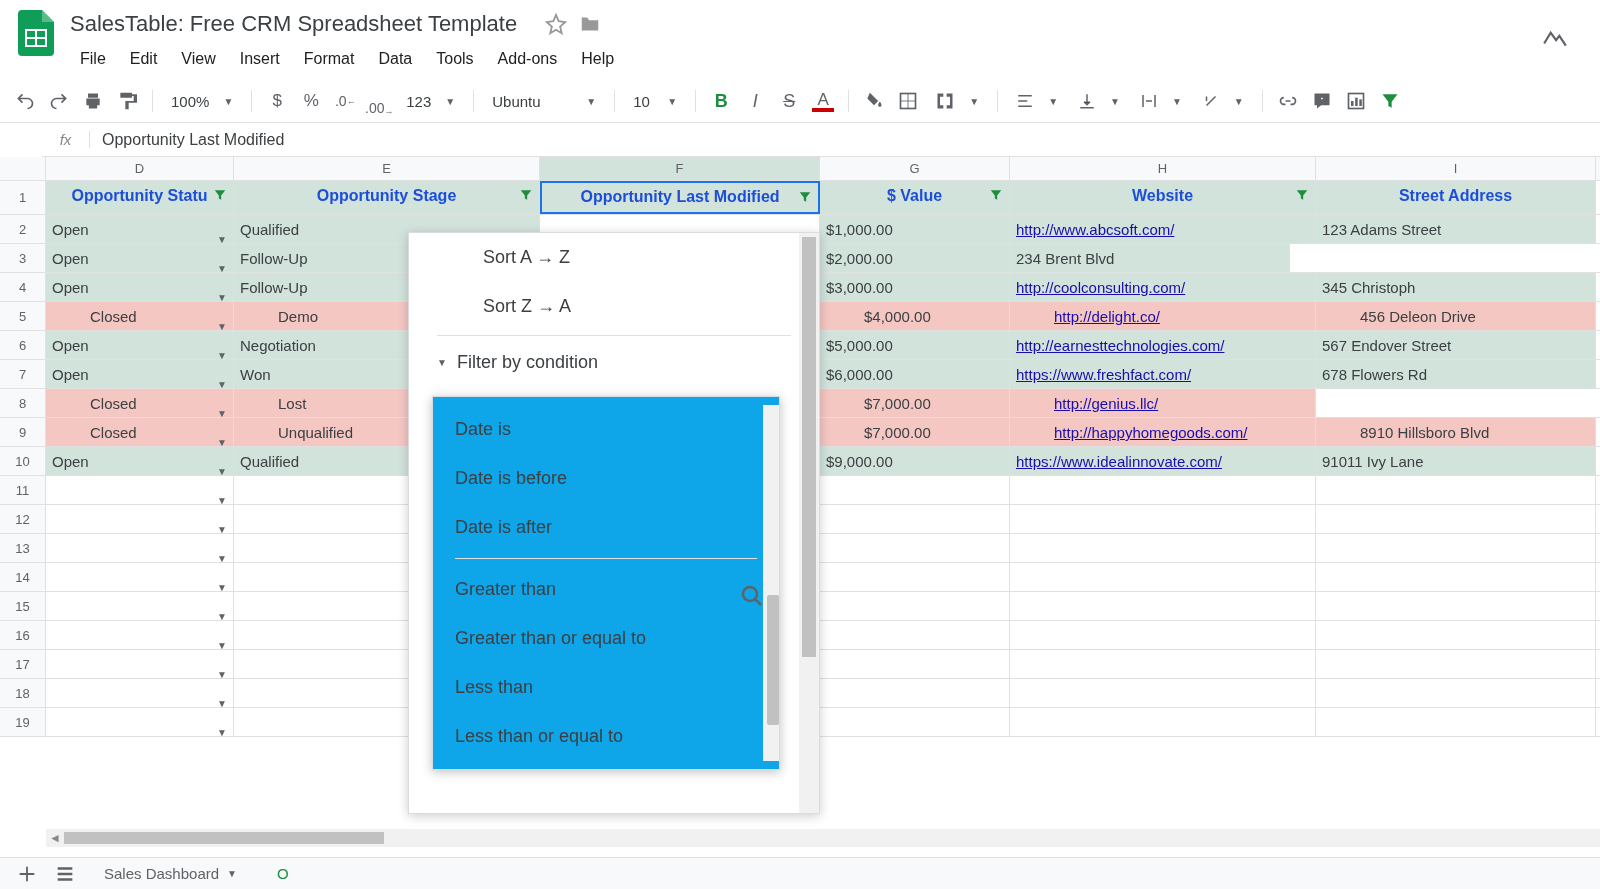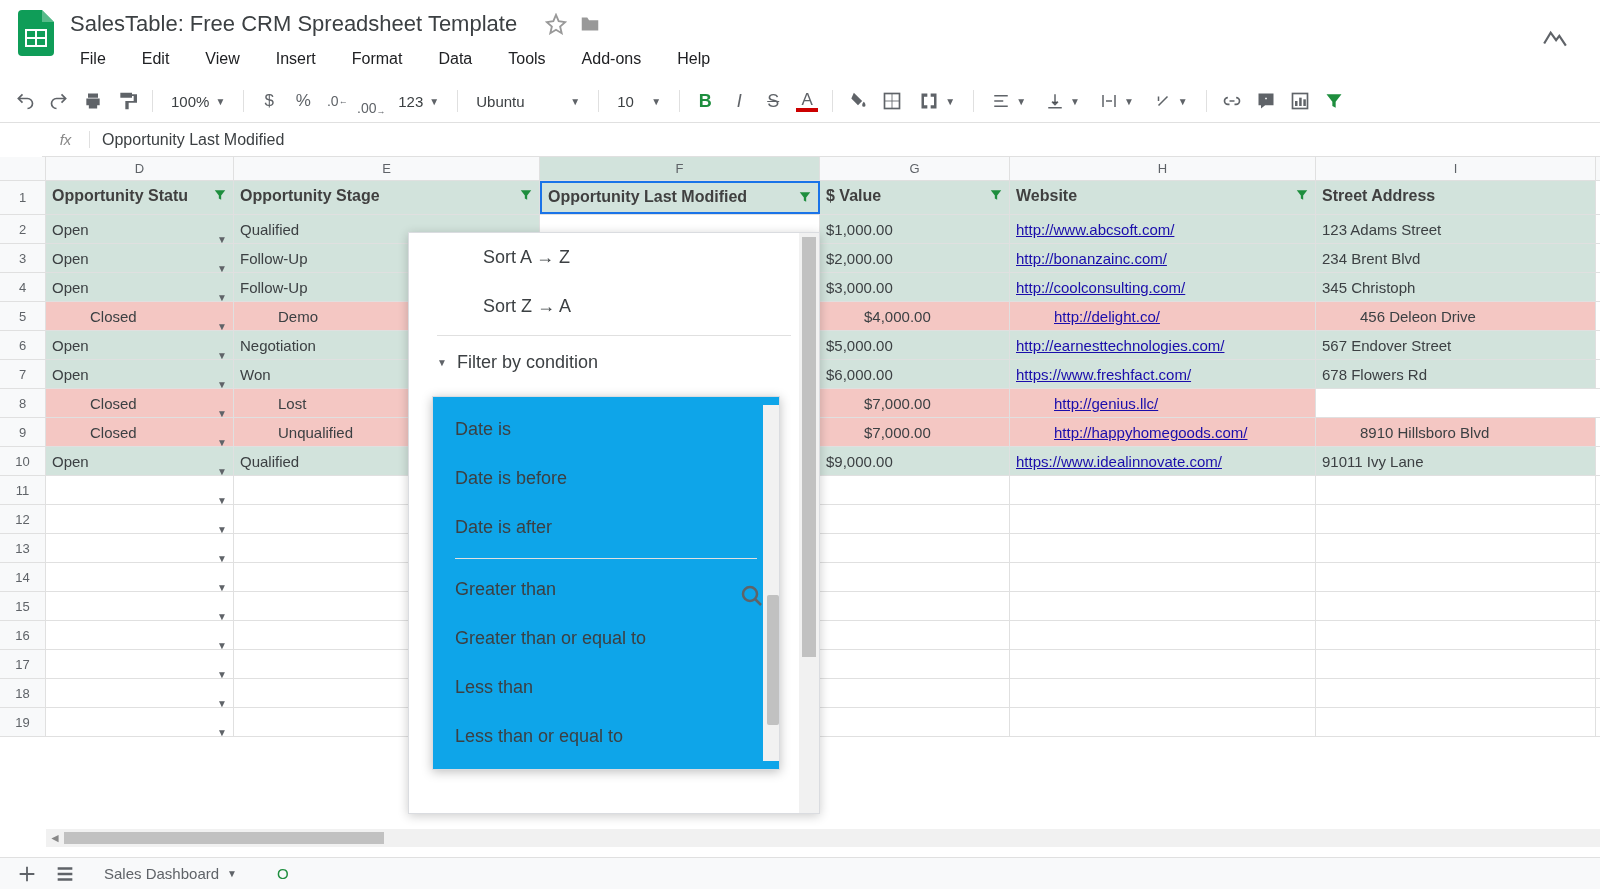--- a/index.html
+++ b/index.html
@@ -6,29 +6,29 @@
 body { font-family: Arial, sans-serif; background: #fff; color: #3c4043; overflow: hidden; width: 1600px; height: 889px; position: relative; }
 
 
 .header { display: flex; align-items: flex-start; padding: 8px 16px 0 16px; }
 .logo { width: 40px; height: 50px; margin-right: 14px; display:flex; align-items:center; justify-content:center; }
 .logo svg { width: 36px; height: 46px; }
 .title-area { flex: 1; }
 .title-row { display: flex; align-items: center; height: 32px; }
 .doc-title { font-size: 22px; color: #3c4043; margin-right: 16px; }
 .star-icon, .folder-icon { width: 22px; height: 22px; color: #999; margin-left: 12px; cursor:pointer; }
-.menu-bar { display: flex; gap: 16px; margin-top: 4px; }
+.menu-bar { display: flex; gap: 4px; margin-top: 4px; }
 .menu-item { font-size: 16px; padding: 6px 10px; cursor: pointer; color:#202124; }
 .corner-icon { margin-left:auto; padding: 16px; color:#5f6368; }
 
 
 .toolbar { display:flex; align-items:center; gap:4px; padding: 6px 10px; border-bottom: 1px solid #e0e0e0; margin-top:6px; }
 .tb-btn { width:30px; height:30px; display:flex; align-items:center; justify-content:center; color:#5f6368; cursor:pointer; border-radius:2px; }
 .tb-sep { width:1px; height:22px; background:#e0e0e0; margin:0 6px; }
-.tb-select { display:flex; align-items:center; gap:6px; padding:4px 8px; cursor:pointer; color:#3c4043; font-size:15px; }
+.tb-select { display:flex; align-items:center; gap:14px; padding:4px 8px; cursor:pointer; color:#3c4043; font-size:15px; }
 .tb-caret { font-size:10px; color:#5f6368; }
 .bold { font-weight:900; color:#1e8e3e; font-size:18px; }
 .italic { font-style:italic; font-size:18px; }
 .strike { text-decoration:line-through; font-size:18px; }
 .txt-color { display:flex; flex-direction:column; align-items:center; }
 .txt-color .bar { width:22px; height:4px; background:#c00; margin-top:-2px; }
 
 
 .formula-bar { display:flex; align-items:center; height:34px; border-bottom:1px solid #e0e0e0;margin-left:42px; }
 .fx { width:48px; text-align:center; font-style:italic; color:#888; font-size:15px; border-right:1px solid #e0e0e0; }
@@ -38,21 +38,21 @@
 .grid { position:relative; }
 .col-headers { display:flex; height:24px; background:#f8f9fa; border-bottom:1px solid #e0e0e0; }
 .corner { width:46px; border-right:1px solid #e0e0e0; background:#f8f9fa; }
 .col-header { text-align:center; font-size:13px; color:#5f6368; border-right:1px solid #e0e0e0; line-height:24px; }
 .col-header.active { background:#d2e3dc; }
 .col-D { width:188px; } .col-E { width:306px; } .col-F { width:280px; } .col-G { width:190px; } .col-H { width:306px; } .col-I { width:280px; }
 
 .row { display:flex; height:29px; border-bottom:1px solid #e0e0e0; }
 .row-header { width:46px; text-align:center; font-size:13px; color:#5f6368; line-height:29px; border-right:1px solid #e0e0e0; background:#f8f9fa; }
 .cell { border-right:1px solid #e0e0e0; padding:0 6px; font-size:15px; line-height:29px; overflow:hidden; white-space:nowrap; position:relative; }
-.header-row .cell { background:#d2e3dc; font-weight:bold; font-size:16px; color:#404040; }
+.header-row .cell { background:#d2e3dc; font-weight:bold; font-size:16px; color:#1d4ed8;text-align:center; }
 .header-row .cell.selected { border:2px solid #1a73e8; line-height:27px; }
 .filter-icon { position:absolute; right:6px; top:7px; color:#1e8e3e; }
 .filter-icon svg { width:14px; height:14px; }
 .dd-arrow { position:absolute; right:6px; top:10px; color:#5f6368; font-size:10px; cursor:pointer; }
 
 .green-bg { background:#d2e3dc; }
 .red-bg { background:#f4c7c3;padding-left:44px; }
 .link { color:#1a0dab; text-decoration:underline; }
 
 
@@ -313,21 +313,20 @@
     <div class="cell col-G green-bg">$1,000.00</div>
     <div class="cell col-H green-bg"><span class="link">http://www.abcsoft.com/</span></div>
     <div class="cell col-I green-bg">123 Adams Street</div>
       </div>
       <div class="row">
     <div class="row-header">3</div>
     <div class="cell col-D green-bg">Open<span class="dd-arrow">▼</span></div>
     <div class="cell col-E green-bg">Follow-Up</div>
     <div class="cell col-F"></div>
     <div class="cell col-G green-bg">$2,000.00</div>
-    <div class="cell col-H green-bg"><span class="link">http://bonanzainc.com/</span></div>
     <div class="cell col-I green-bg">234 Brent Blvd</div>
       </div>
       <div class="row">
     <div class="row-header">4</div>
     <div class="cell col-D green-bg">Open<span class="dd-arrow">▼</span></div>
     <div class="cell col-E green-bg">Follow-Up</div>
     <div class="cell col-F"></div>
     <div class="cell col-G green-bg">$3,000.00</div>
     <div class="cell col-H green-bg"><span class="link">http://coolconsulting.com/</span></div>
     <div class="cell col-I green-bg">345 Christoph</div>

